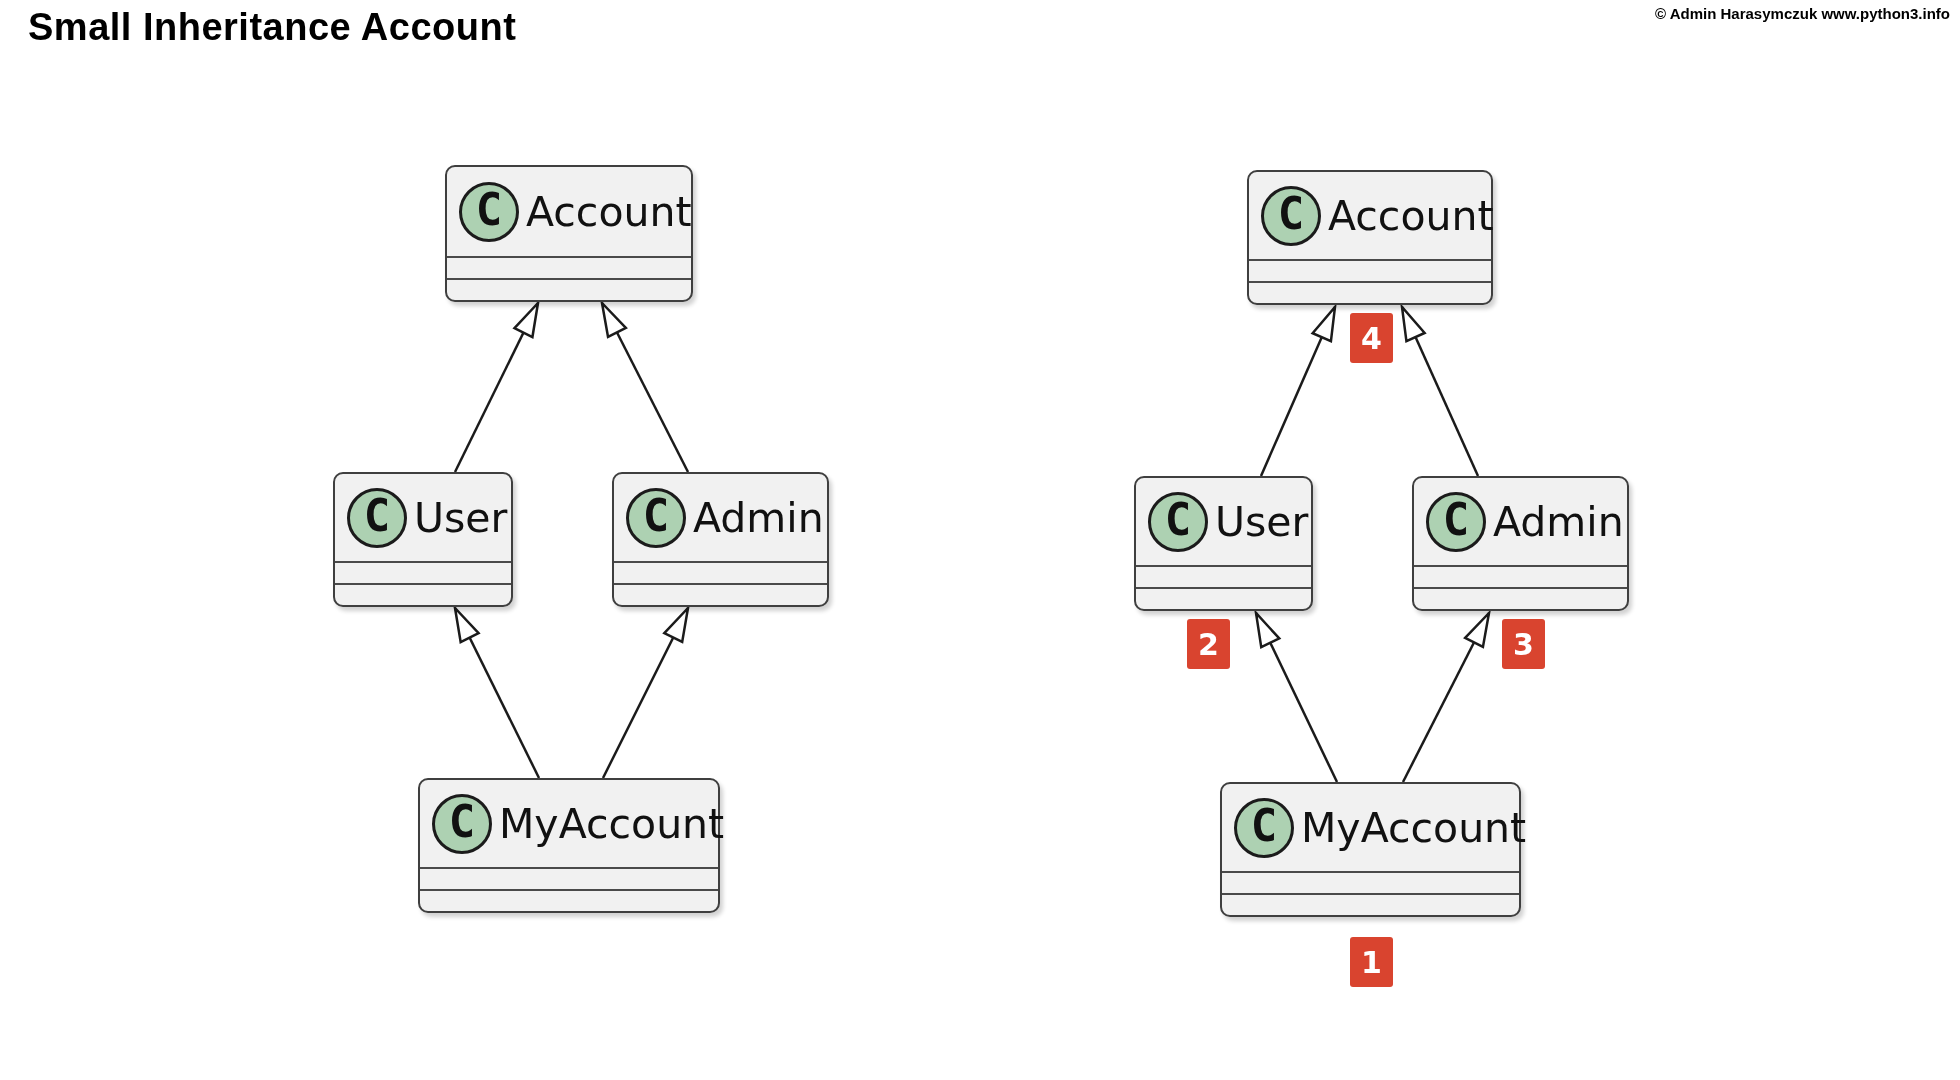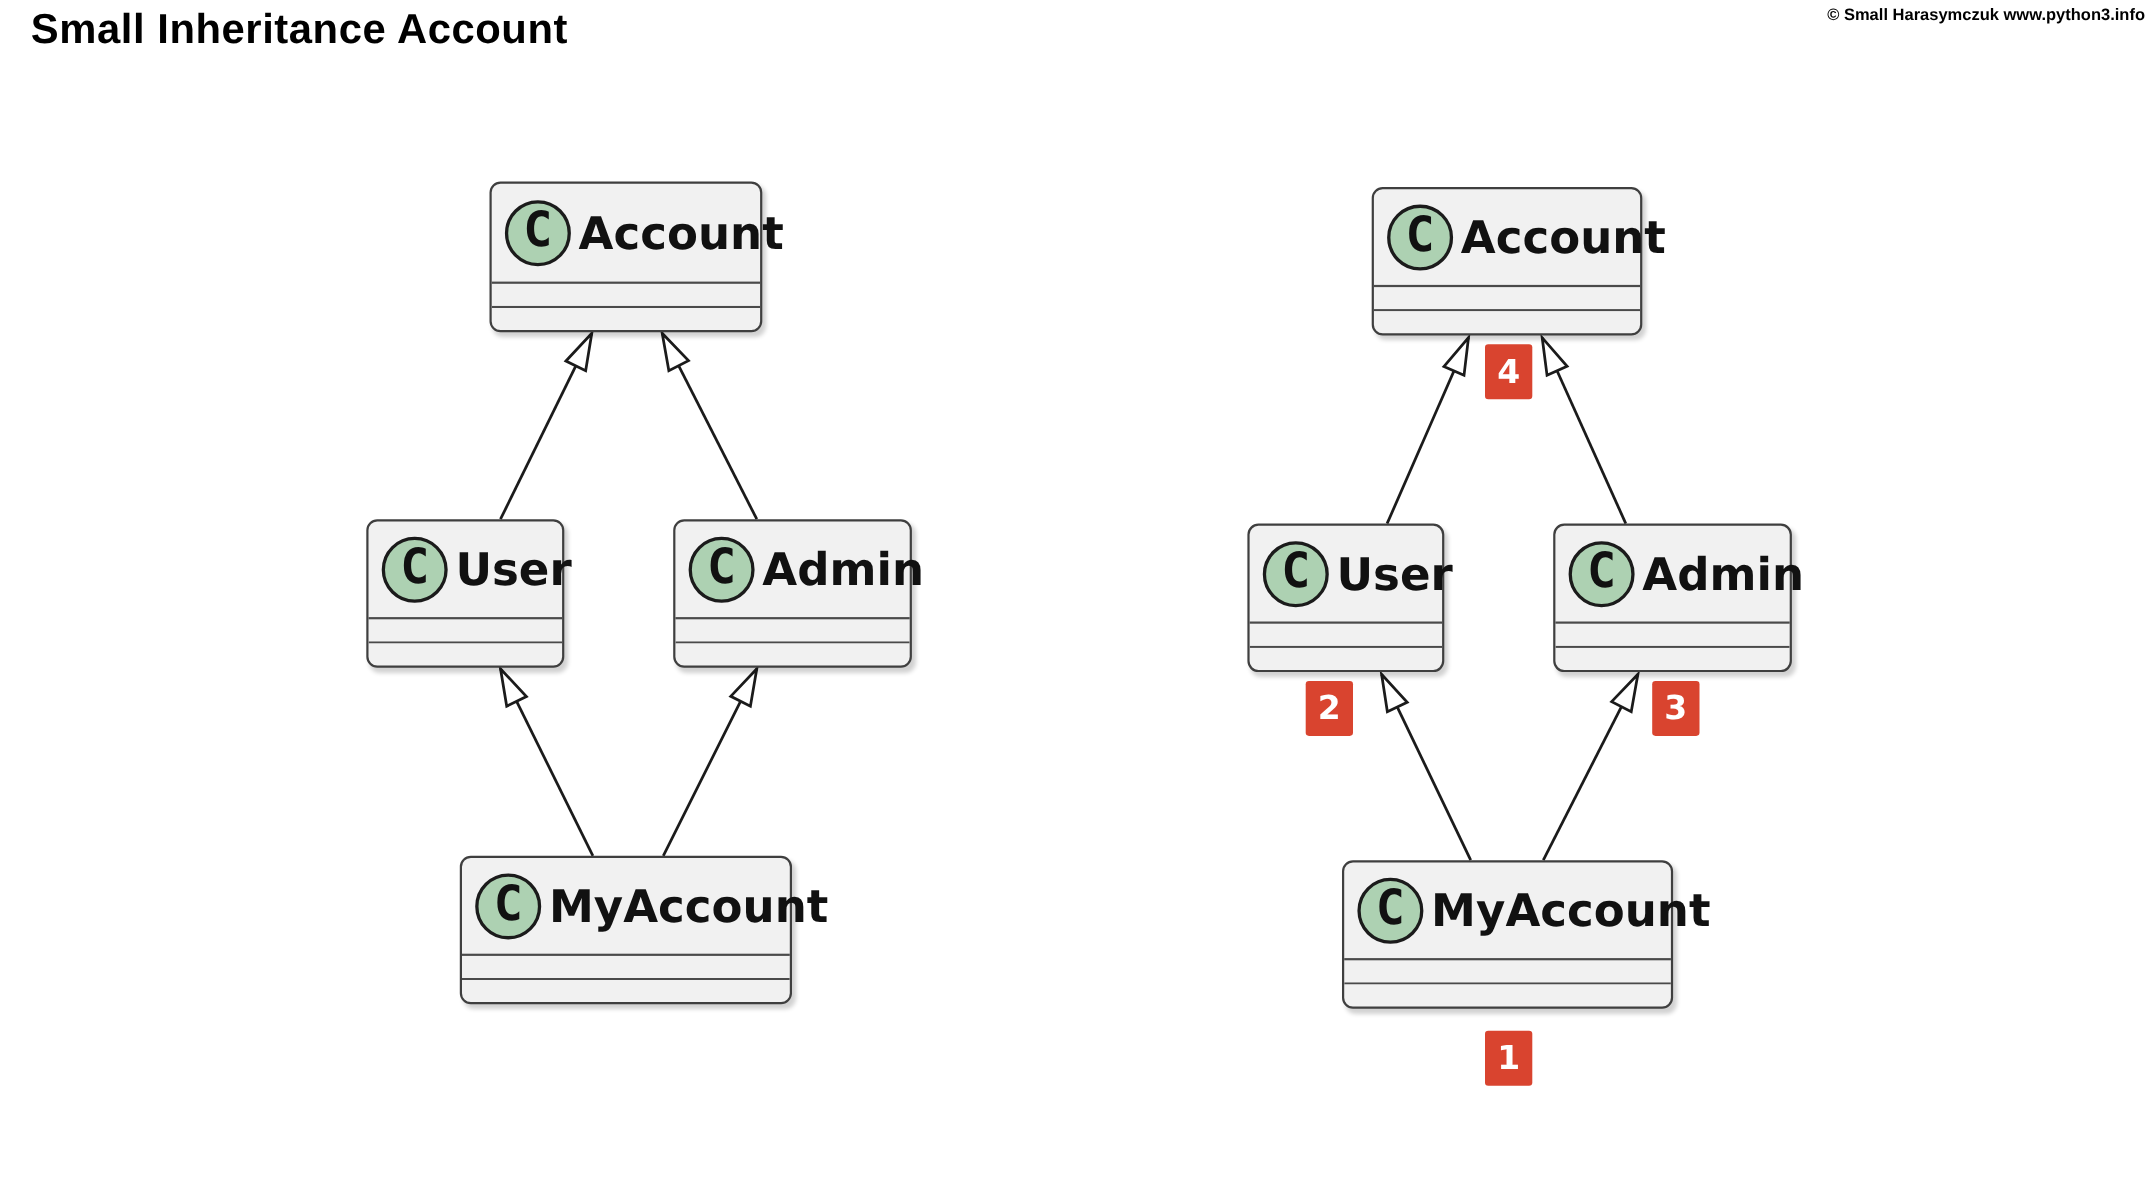--- a/index.html
+++ b/index.html
@@ -41,41 +41,40 @@
     flex: 0 0 auto;
   }
   .c-circle span {
     font-family: "DejaVu Sans Mono", monospace;
     font-weight: 700; font-size: 44px; color: #111111;
     line-height: 1; transform: translateY(-2px);
   }
   .class-name {
     font-size: 41px; color: #111111; margin-left: 7px;
     white-space: nowrap;
-    font-weight: bold;
   }
   .compartment {
     height: 22px; flex: 0 0 auto;
     border-top: 2px solid #4a4a4a;
   }
   .compartment.last { border-radius: 0 0 8px 8px; }
 
   .badge {
     position: absolute; width: 43px; height: 50px;
     background: #d9442f; border-radius: 3px;
     display: flex; align-items: center; justify-content: center;
     color: #ffffff; font-size: 30px; font-weight: 700;
     font-family: "DejaVu Sans", sans-serif;
   }
 </style>
 </head>
 <body>
 
 <div class="page-title">Small Inheritance Account</div>
-<div class="copyright">© Small Harasymczuk www.python3.info</div>
+<div class="copyright">© Admin Harasymczuk www.python3.info</div>
 
 <svg class="edges" viewBox="0 0 1960 1080">
   <defs>
     <marker id="tri" markerWidth="40" markerHeight="30" refX="35" refY="12" orient="auto" markerUnits="userSpaceOnUse">
       <path d="M2,2 L35,12 L2,22 Z" fill="#ffffff" stroke="#1b1b1b" stroke-width="2.5"></path>
     </marker>
   </defs>
 
   <line x1="455" y1="472" x2="538" y2="303" stroke="#1b1b1b" stroke-width="2.5" marker-end="url(#tri)"></line>
   <line x1="688" y1="472" x2="602" y2="303" stroke="#1b1b1b" stroke-width="2.5" marker-end="url(#tri)"></line>

